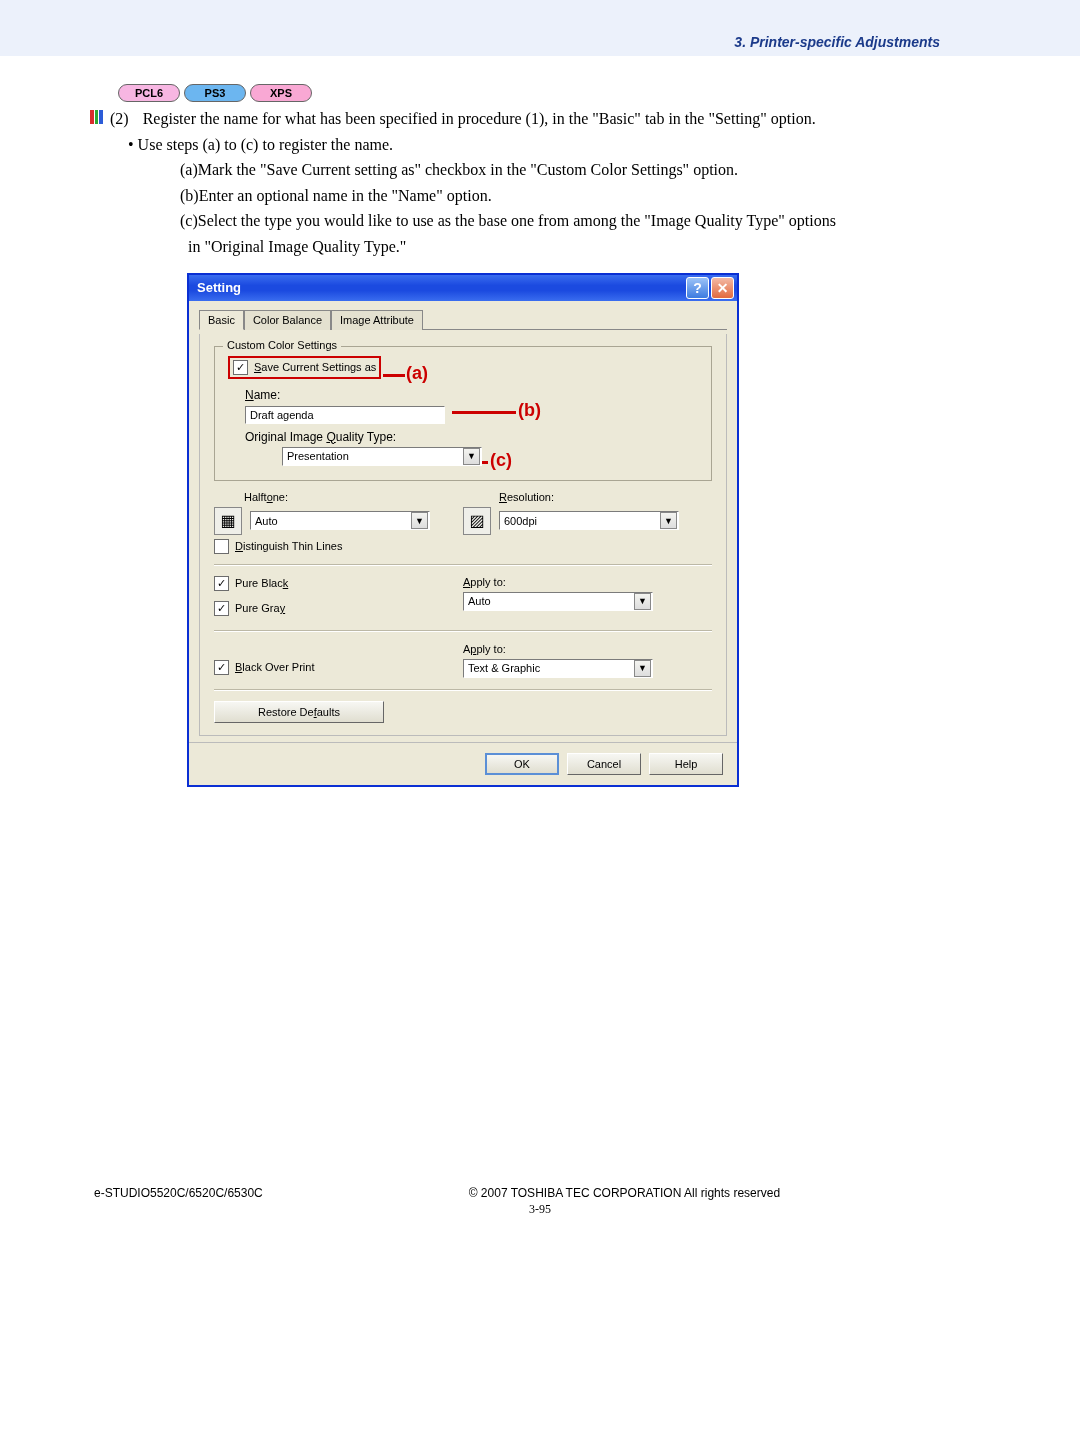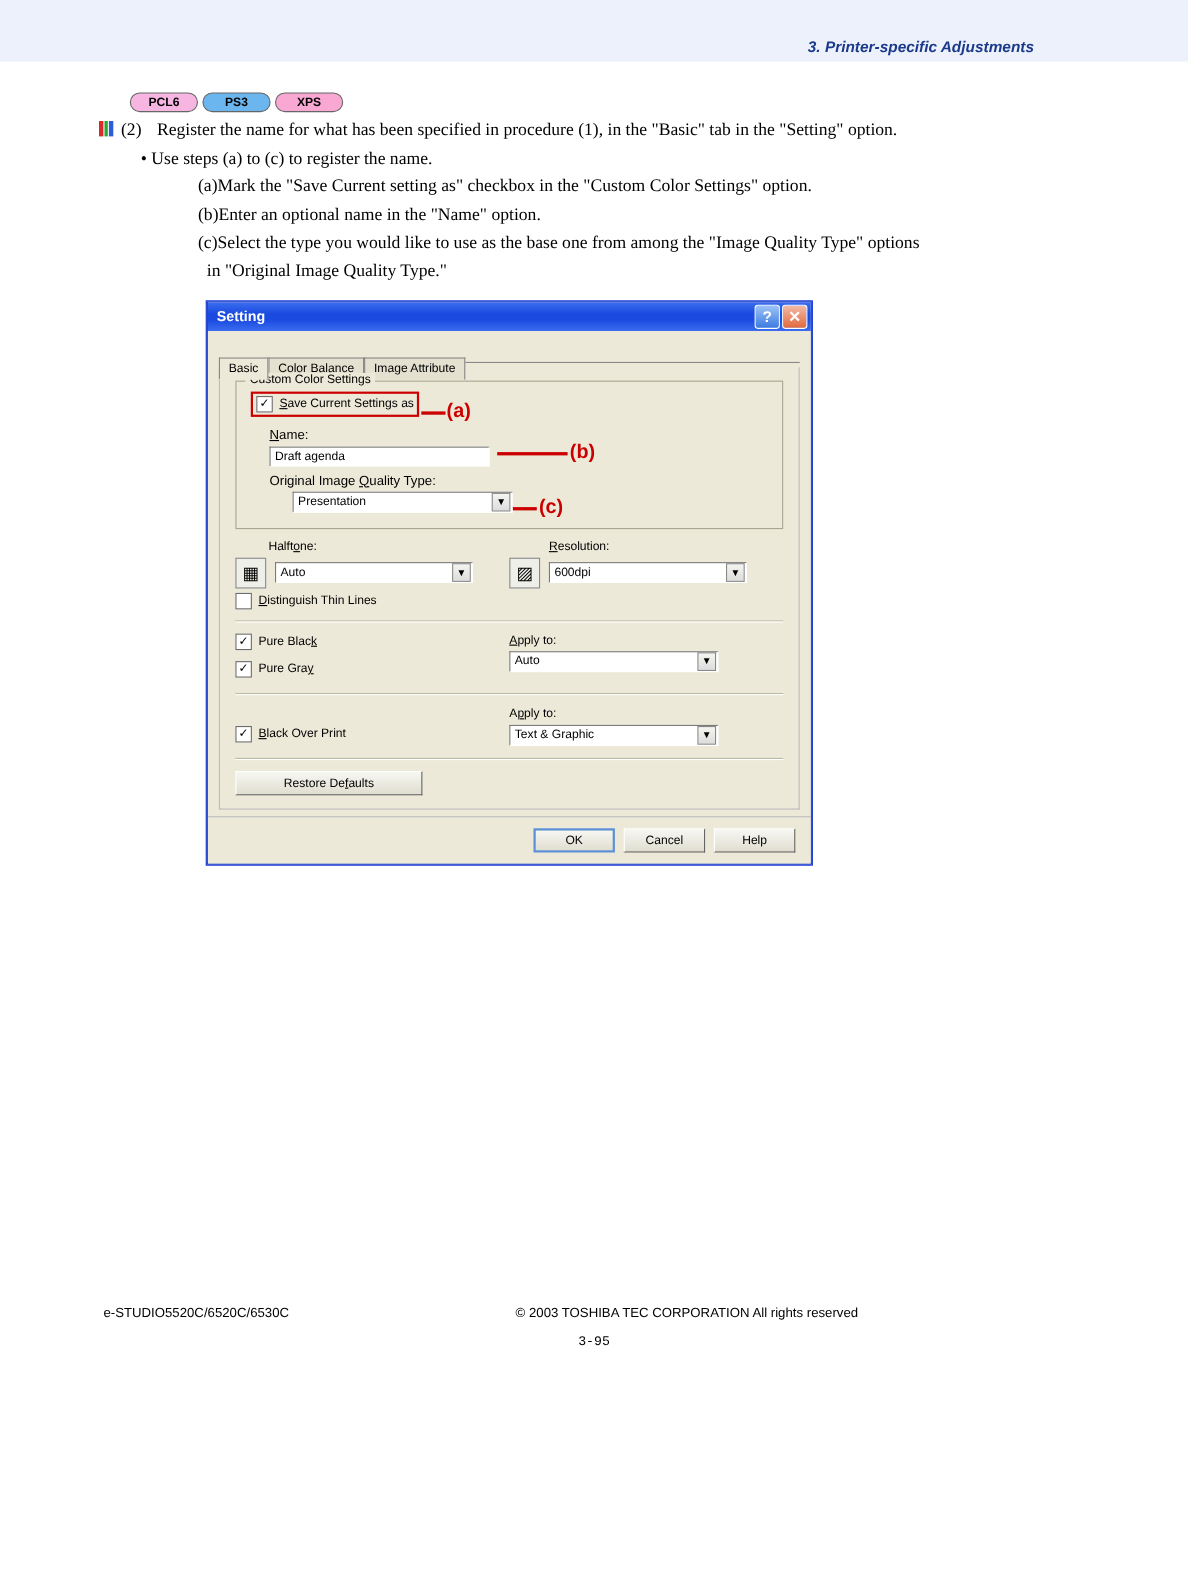--- a/index.html
+++ b/index.html
@@ -96,21 +96,21 @@
   .dialog-body { padding: 8px 10px 6px 10px; background:#ece9d8; }
   .tabs { display:flex; border-bottom:1px solid #888; margin-bottom:4px; }
   .tab {
     font-size: 11px;
     padding: 3px 8px;
     border: 1px solid #888;
     border-bottom: none;
     background: #ece9d8;
     margin-right: 0;
     position: relative;
-    top: 16px;
+    top: 1px;
     cursor: pointer;
   }
   .tab.active { background:#ece9d8; border-bottom:1px solid #ece9d8; z-index:2; }
   .tab:not(.active) { background:#e4e1d0; }
 
   .panel { border:1px solid #bbb; border-top:none; padding:12px 14px 12px 14px; background:#ece9d8; }
   .groupbox { border:1px solid #a9a593; padding:10px 14px 14px 14px; margin-bottom:10px; position: relative; }
   .groupbox-label { position:absolute; top:-8px; left:8px; background:#ece9d8; font-size:11px; padding:0 4px; }
   .row { display:flex; align-items:center; font-size:11px; margin-bottom:4px; }
   .chk { width:13px; height:13px; border:1px solid #6c6c6c; background:#fff; margin-right:6px; display:inline-flex; align-items:center; justify-content:center; font-size:10px; line-height:10px; }
@@ -248,21 +248,21 @@
 
             <div class="row redbox" style="display:inline-flex; padding:3px 4px;">
               <span class="chk checked"></span>
               <span class="lbl underline-first">Save Current Settings as</span>
             </div>
 
             <span class="field-label underline-first">Name:</span>
             <input class="textbox" value="Draft agenda" style="">
 
             <span class="field-label">Original Image <u>Q</u>uality Type:</span>
-            <div style="padding-left:37px;">
+            <div style="margin-left:16px;padding-left:37px;">
               <div class="dropdown">
                 <span>Presentation</span>
                 <span class="dd-arrow">▼</span>
               </div>
             </div>
           </div>
 
           <div class="cols" style="align-items:flex-end;">
             <div class="col">
               <div class="row" style="margin-left:30px;">
@@ -346,15 +346,15 @@
         <button class="btn std">Cancel</button>
         <button class="btn std">Help</button>
       </div>
     </div>
   </div>
 
 </div>
 
 <div class="footer">
   <span>e-STUDIO5520C/6520C/6530C</span>
-  <span class="footer-center">© 2003 TOSHIBA TEC CORPORATION All rights reserved</span>
+  <span class="footer-center">© 2007 TOSHIBA TEC CORPORATION All rights reserved</span>
 </div>
-<div style="text-align:center; font-family:Liberation Mono, monospace; font-size:12px; margin-top:13px;">3-95</div>
+<div style="text-align:center; font-family:Liberation Serif, serif; font-size:12px; margin-top:2px;">3-95</div>
 
 </body></html>

